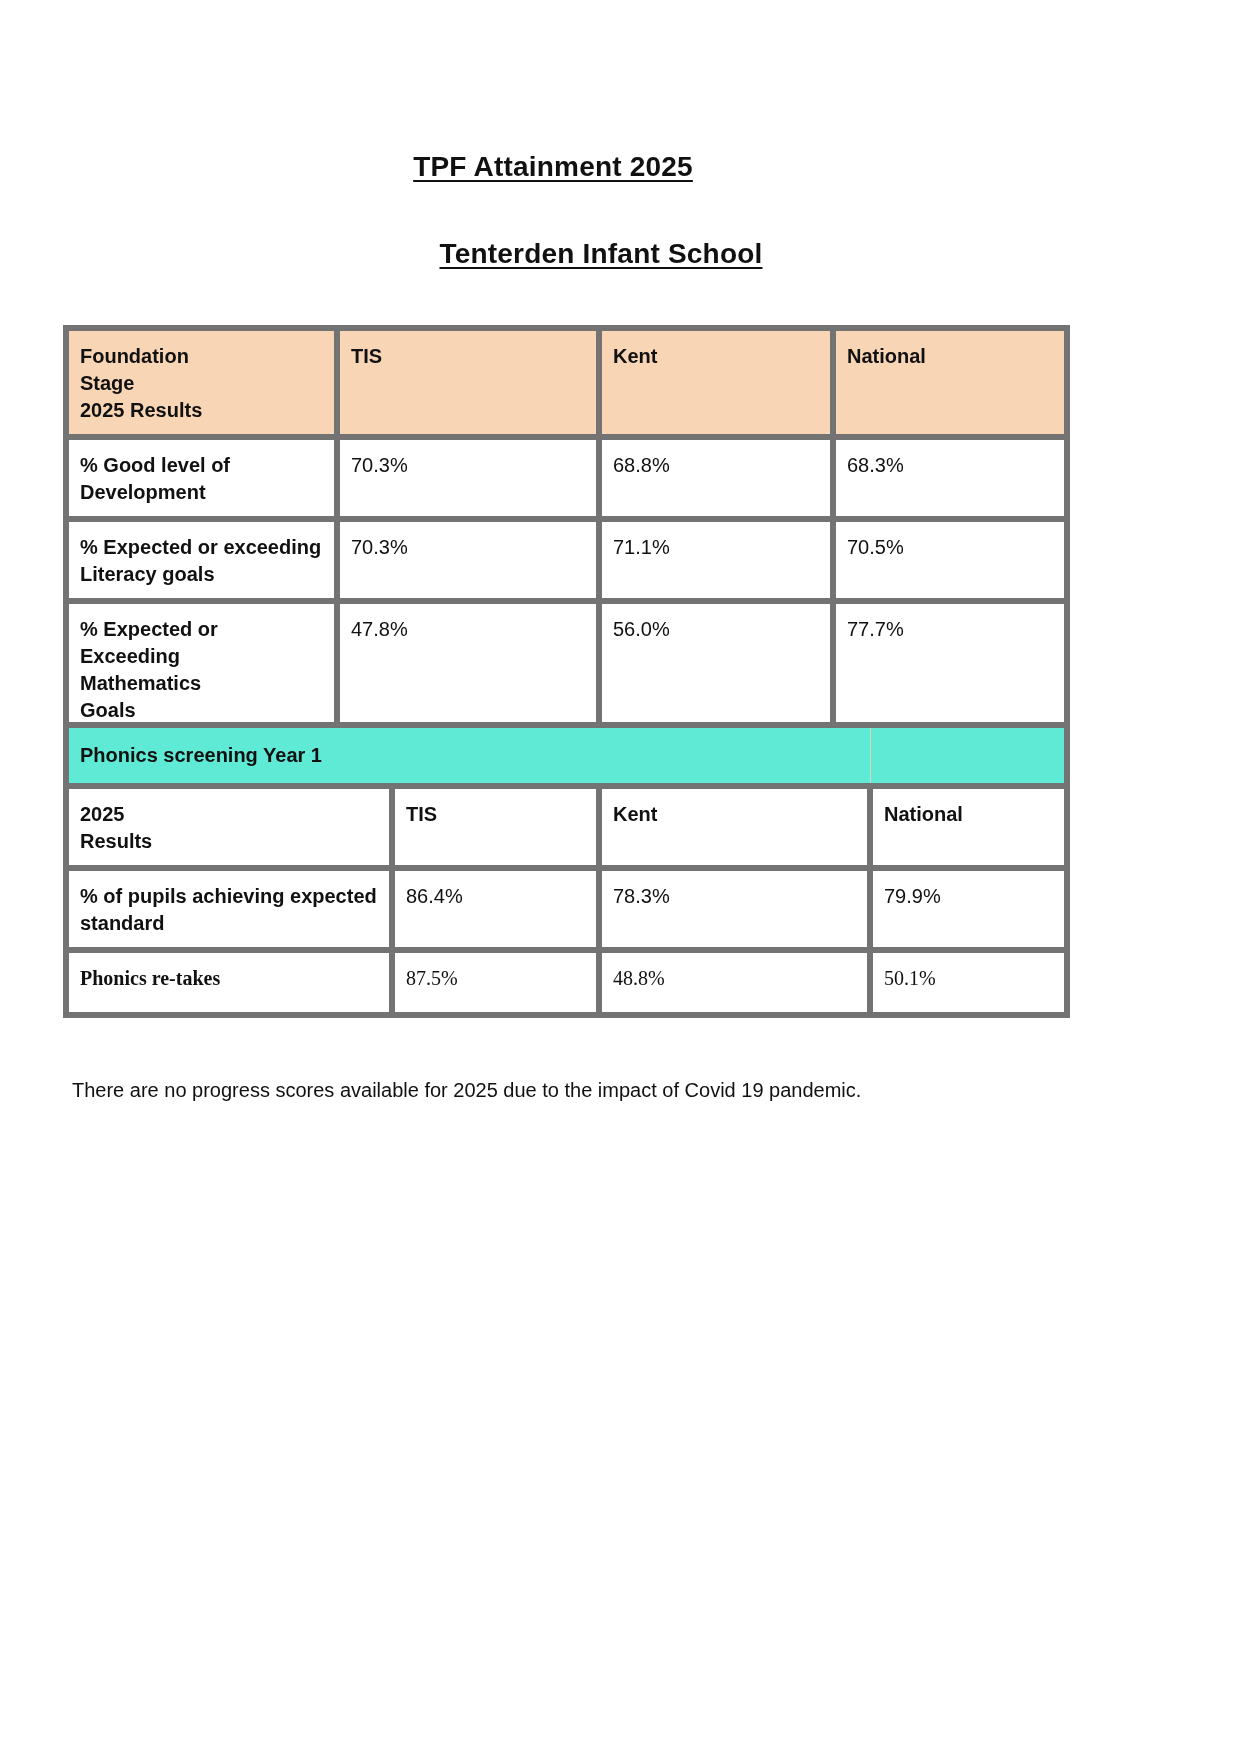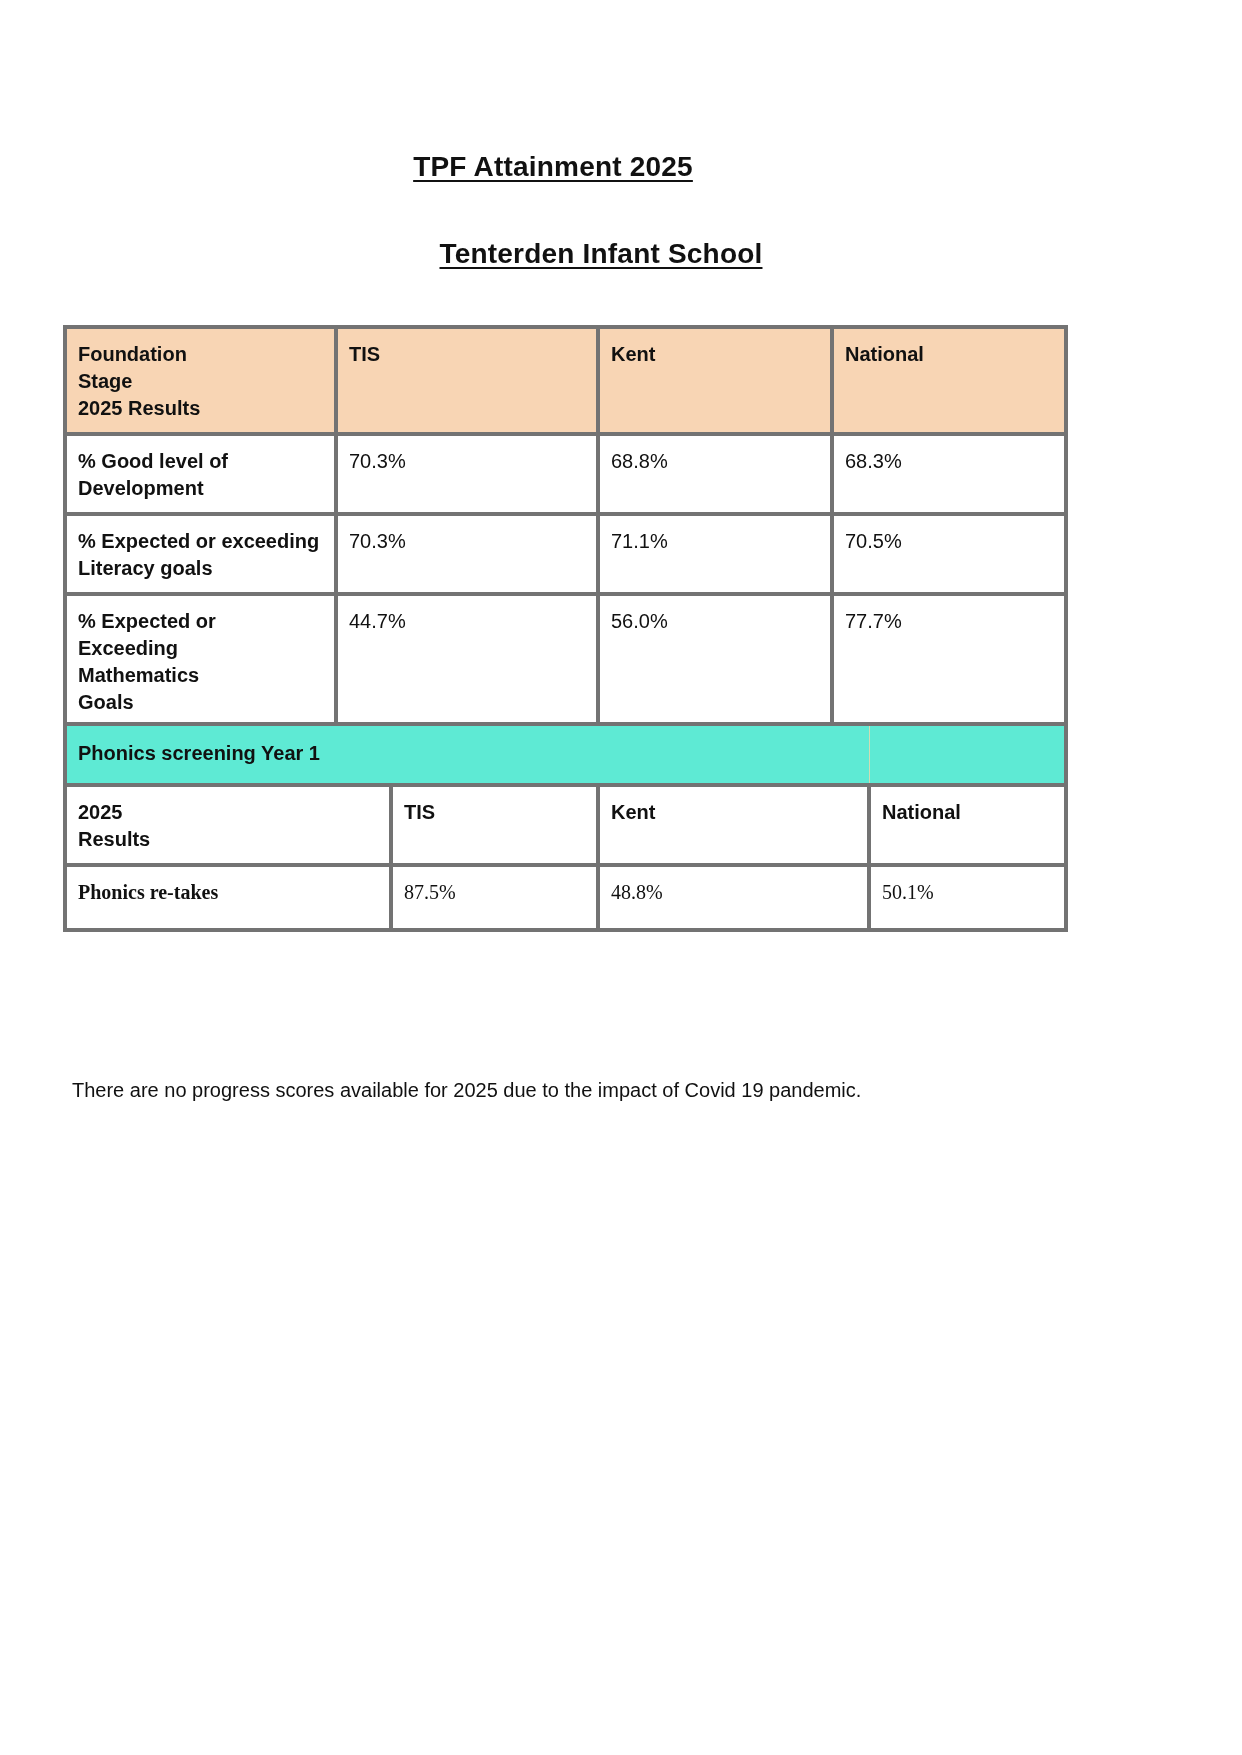--- a/index.html
+++ b/index.html
@@ -32,21 +32,21 @@
     #title-2 { top: 238px; padding-left: 48px; }
 
     table.grid {
       position: absolute;
       border-collapse: collapse;
       table-layout: fixed;
       font-size: 20px;
       line-height: 27px;
     }
     table.grid td {
-      border: 4px solid #737373;
+      border: 6px solid #737373;
       vertical-align: top;
       padding: 12px 10px 10px 11px;
       box-sizing: border-box;
     }
     table.grid td.label { font-weight: bold; }
     table.grid td.head { font-weight: bold; }
 
     #fs-table { left: 63px; top: 325px; width: 1001px; }
     #fs-table tr.head-row td { background: #f8d5b4; height: 97px; }
     #fs-table tr.r1 td { height: 68px; }
@@ -112,21 +112,21 @@
     <td>71.1%</td>
     <td>70.5%</td>
   </tr>
   <tr class="r3">
     <td class="label">
       <span>% Expected or</span><br>
       <span>Exceeding</span><br>
       <span>Mathematics</span><br>
       <span>Goals</span>
     </td>
-    <td>44.7%</td>
+    <td>47.8%</td>
     <td>56.0%</td>
     <td>77.7%</td>
   </tr>
 </tbody>
   </table>
 
 <table id="ph-table" class="grid">
   <colgroup>
     <col style="width:326px">
       <col style="width:207px">
@@ -142,20 +142,29 @@
   </tr>
   <tr class="head-row">
     <td class="head">
       <span>2025</span><br>
       <span>Results</span>
     </td>
     <td class="head">TIS</td>
     <td class="head">Kent</td>
     <td class="head">National</td>
   </tr>
+  <tr class="r1">
+    <td class="label">
+      <span>% of pupils achieving expected</span><br>
+      <span>standard</span>
+    </td>
+    <td>86.4%</td>
+    <td>78.3%</td>
+    <td>79.9%</td>
+  </tr>
   <tr class="r2">
     <td class="label">
       <span>Phonics re-takes</span>
     </td>
     <td>87.5%</td>
     <td>48.8%</td>
     <td>50.1%</td>
   </tr>
 </tbody>
   </table>

